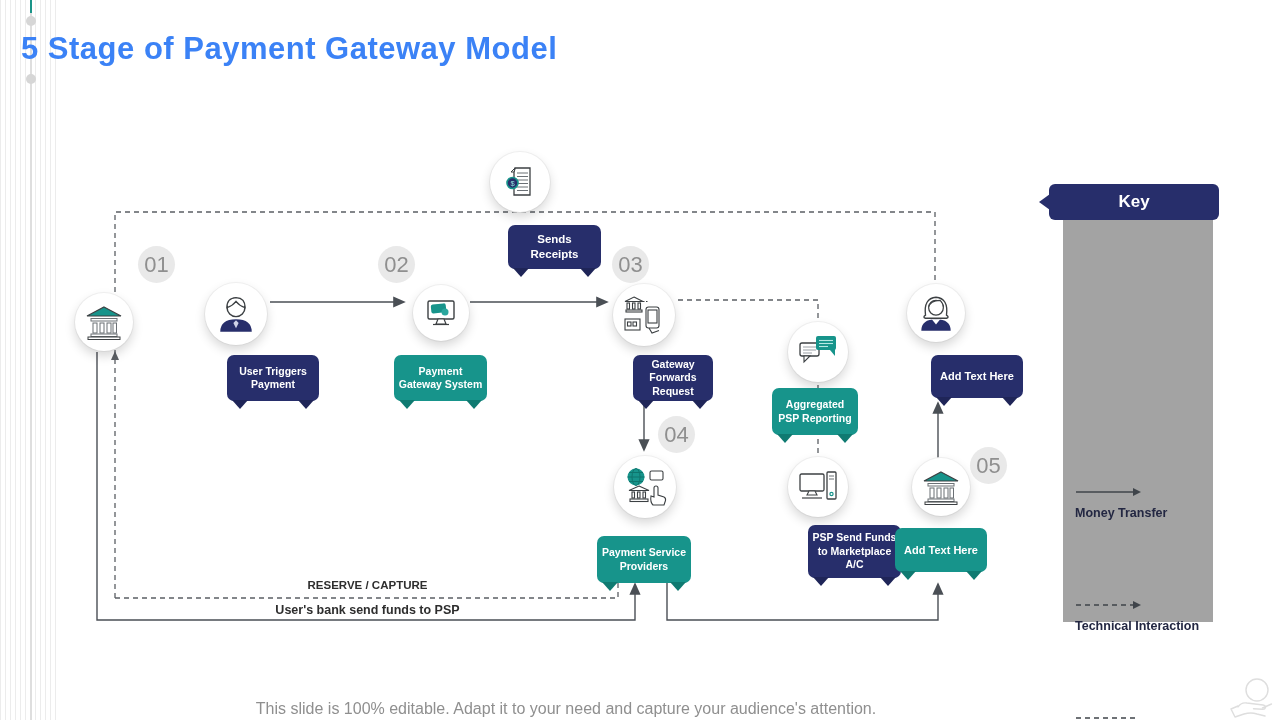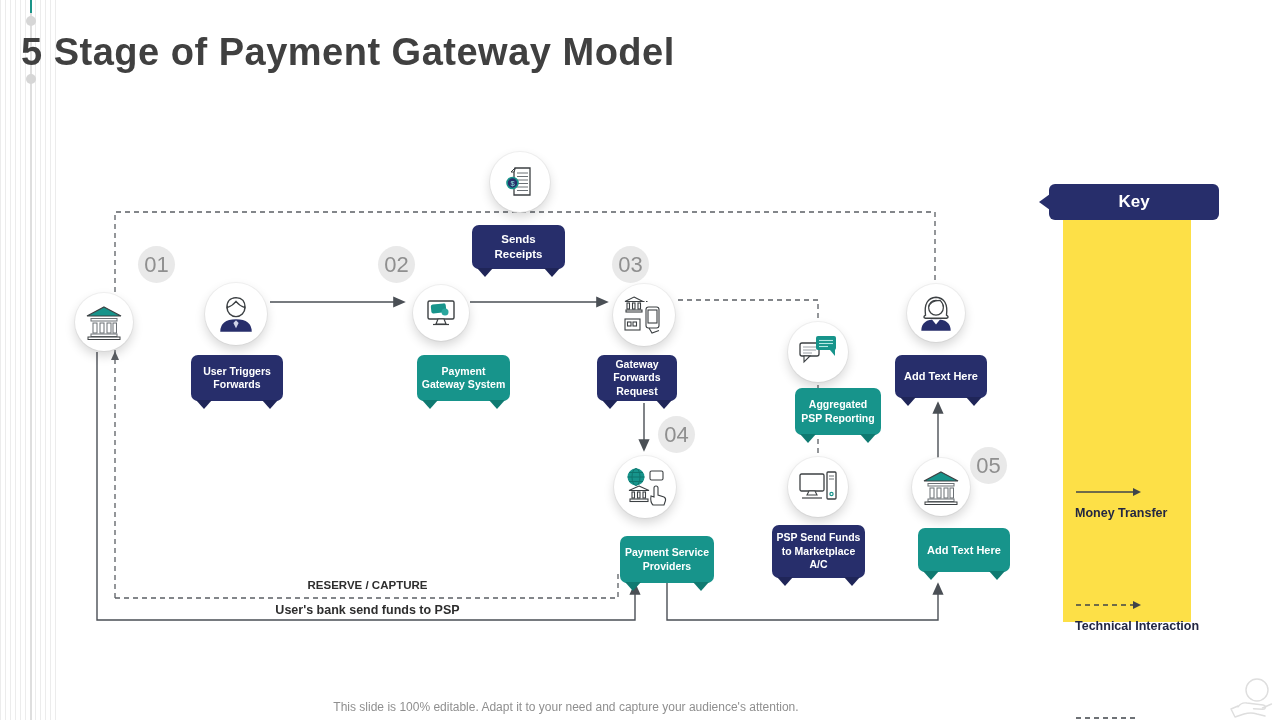--- a/index.html
+++ b/index.html
@@ -5,54 +5,54 @@
   html,body{margin:0;padding:0;}
   body{width:1280px;height:720px;position:relative;background:#ffffff;overflow:hidden;
        font-family:"Liberation Sans",sans-serif;}
   
   .pinstripes{position:absolute;left:0;top:0;width:58px;height:720px;
     background:repeating-linear-gradient(to right,#ececec 0,#ececec 1px,transparent 1px,transparent 5px);}
   .vline{position:absolute;left:30px;top:0;width:2px;height:720px;background:#dedede;}
   .vline-accent{position:absolute;left:30px;top:0;width:2px;height:13px;background:#1a9488;}
   .vdot{position:absolute;left:26px;width:10px;height:10px;border-radius:50%;background:#d6d6d6;}
   
-  .title{position:absolute;left:21px;top:31px;font-size:38px;font-weight:bold;color:#404040;
+  .title{position:absolute;left:21px;top:31px;font-size:31px;font-weight:bold;color:#3b82f6;
          letter-spacing:.5px;white-space:nowrap;}
   
   .lines{position:absolute;left:0;top:0;}
   
   .node{position:absolute;background:#fff;border-radius:50%;display:flex;align-items:center;
         justify-content:center;box-shadow:0 5px 11px rgba(0,0,0,.16),0 0 0 1px #f4f4f4;}
   
   .num{position:absolute;width:37px;height:37px;border-radius:50%;background:#e9e9e9;color:#8f8f8f;
        font-size:22px;display:flex;align-items:center;justify-content:center;}
   
   .ribbon{position:absolute;border-radius:7px;color:#fff;font-weight:bold;font-size:10.5px;
           line-height:1.28;text-align:center;display:flex;align-items:center;justify-content:center;
           padding:3px 4px;box-sizing:border-box;z-index:5;}
-  .ribbon.navy{background:#272e6b;}
-  .ribbon.teal{background:#17948b;margin-left:23px;}
+  .ribbon.navy{background:#272e6b;margin-left:36px;}
+  .ribbon.teal{background:#17948b;}
   .ribbon::before,.ribbon::after{content:"";position:absolute;bottom:-8px;width:0;height:0;
           border-left:8px solid transparent;border-right:8px solid transparent;}
   .ribbon::before{left:5px;} .ribbon::after{right:5px;}
   .ribbon.navy::before,.ribbon.navy::after{border-top:9px solid #1f2558;}
   .ribbon.teal::before,.ribbon.teal::after{border-top:9px solid #0f7a71;}
   
   .annot{position:absolute;font-weight:bold;color:#2e2e2e;text-align:center;white-space:nowrap;}
   
   .key-header{position:absolute;left:1049px;top:184px;width:170px;height:36px;background:#272e6b;
       border-radius:6px;color:#fff;font-size:17px;font-weight:bold;display:flex;align-items:center;
       justify-content:center;z-index:6;}
   .key-notch{position:absolute;left:1039px;top:194px;width:0;height:0;border-top:8px solid transparent;
       border-bottom:8px solid transparent;border-right:11px solid #272e6b;z-index:6;}
-  .key-body{position:absolute;left:1063px;top:219px;width:128px;height:403px;background:#fde047;}
+  .key-body{position:absolute;left:1063px;top:219px;width:150px;height:403px;background:#a3a3a3;}
   .key-item-label{position:absolute;left:12px;font-size:12.5px;font-weight:bold;color:#232742;white-space:nowrap;}
   .key-item-line{position:absolute;left:12px;}
   
-  .footer{position:absolute;left:0;top:700px;width:1132px;text-align:center;font-size:12px;color:#8f8f8f;}
+  .footer{position:absolute;left:0;top:700px;width:1132px;text-align:center;font-size:16px;color:#8f8f8f;}
   .watermark{position:absolute;left:1226px;top:676px;}
 </style>
 </head>
 <body>
 
 <div class="pinstripes"></div>
 <div class="vline"></div>
 <div class="vline-accent"></div>
 <div class="vdot" style="top:16px"></div>
 <div class="vdot" style="top:74px"></div>
@@ -228,21 +228,21 @@
         <rect x="16" y="21" width="4" height="10"></rect>
       <rect x="23" y="21" width="4" height="10"></rect>
         <rect x="29" y="21" width="3.5" height="10"></rect>
     </g>
     <rect x="7" y="32" width="26" height="2.5" fill="#fff" stroke="#6b7075" stroke-width="1"></rect>
     <rect x="4" y="35" width="32" height="2.5" fill="#fff" stroke="#3c4043" stroke-width="1"></rect>
   </svg>
 </div>
 
 <div class="ribbon navy" style="left:472px;top:225px;width:93px;height:44px;font-size:11.5px">Sends Receipts</div>
-<div class="ribbon navy" style="left:191px;top:355px;width:92px;height:46px">User Triggers Forwards</div>
+<div class="ribbon navy" style="left:191px;top:355px;width:92px;height:46px">User Triggers Payment</div>
 <div class="ribbon teal" style="left:394px;top:355px;width:93px;height:46px">Payment Gateway System</div>
 <div class="ribbon navy" style="left:597px;top:355px;width:80px;height:46px">Gateway Forwards Request</div>
 <div class="ribbon navy" style="left:895px;top:355px;width:92px;height:43px;font-size:11px">Add Text Here</div>
 <div class="ribbon teal" style="left:772px;top:388px;width:86px;height:47px">Aggregated PSP Reporting</div>
 <div class="ribbon teal" style="left:597px;top:536px;width:94px;height:47px">Payment Service Providers</div>
 <div class="ribbon navy" style="left:772px;top:525px;width:93px;height:53px">PSP Send Funds to Marketplace A/C</div>
 <div class="ribbon teal" style="left:895px;top:528px;width:92px;height:44px;font-size:11px">Add Text Here</div>
 
 <div class="annot" style="left:230px;top:579px;width:275px;font-size:11.5px">RESERVE / CAPTURE</div>
 <div class="annot" style="left:230px;top:603px;width:275px;font-size:12.5px">User's bank send funds to PSP</div>

